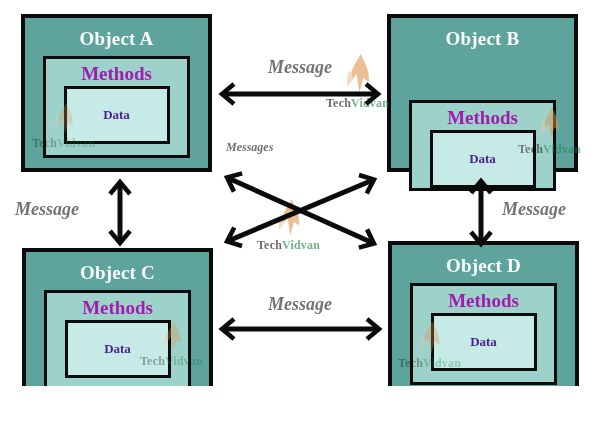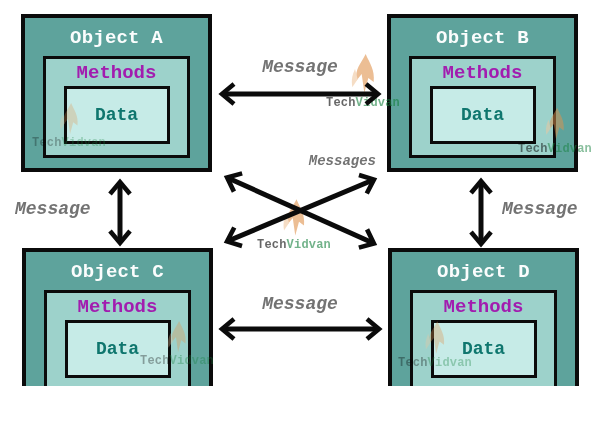--- a/index.html
+++ b/index.html
@@ -1,60 +1,60 @@
 <!DOCTYPE html>
 <html><head>
 <meta charset="utf-8">
 <style>
   html,body { margin:0; padding:0; background:#ffffff; }
   .stage {
     position:relative; width:600px; height:386px; background:#ffffff;
-    font-family:Liberation Mono, monospace; overflow:hidden;
+    font-family:Liberation Serif, serif; overflow:hidden;
   }
 
   
   .object-box {
     position:absolute; width:191px; height:158px; box-sizing:border-box;
     background:#5ea39c; border:4px solid #0b0b0b;
     display:flex; flex-direction:column; align-items:center; z-index:1;
   }
   #obj-a { left:21px;  top:14px; }
-  #obj-b { left:387px; top:14px; }
+  #obj-b { left:387px; top:14px;gap:44px; }
   #obj-c { left:22px;  top:248px; }
-  #obj-d { left:388px; top:248px; }
+  #obj-d { left:388px; top:241px; }
 
   .object-title {
     height:38px; line-height:41px; font-size:19px; font-weight:bold;
     color:#fbfdfd; letter-spacing:.2px;
   }
   .methods-box {
     width:147px; height:102px; box-sizing:border-box;
     background:#9dd2cb; border:3px solid #0b0b0b;
     display:flex; flex-direction:column; align-items:center;
   }
   .methods-title {
     height:27px; line-height:29px; font-size:19px; font-weight:bold; color:#a21caf;
   }
   .data-box {
     width:106px; height:58px; box-sizing:border-box;
     background:#c6ebe7; border:3px solid #0b0b0b;
     display:flex; align-items:center; justify-content:center;
   }
-  .data-label { font-size:18px; font-weight:bold; color:#0f766e; }
+  .data-label { font-size:13px; font-weight:bold; color:#4c1d95; }
 
   
   .msg-label {
     position:absolute; font-size:18px; font-weight:bold; font-style:italic;
     color:#737373; white-space:nowrap; z-index:4;
   }
   #lbl-ab    { left:230px; top:57px;  width:140px; text-align:center; }
   #lbl-cd    { left:230px; top:294px; width:140px; text-align:center; }
   #lbl-ac    { left:15px;  top:199px; }
   #lbl-bd    { left:502px; top:199px; }
-  #lbl-cross { left:226px; top:153px; width:150px; text-align:right; font-size:14px; }
+  #lbl-cross { left:226px; top:140px; width:150px; text-align:left; font-size:12px; }
 
   
   #arrow-layer { position:absolute; left:0; top:0; z-index:3; pointer-events:none; }
 
   
   .watermark {
     position:absolute; display:flex; flex-direction:column; align-items:center;
     z-index:2; pointer-events:none;
   }
   .wm-text { font-size:12px; font-weight:bold; letter-spacing:.2px; white-space:nowrap; }

